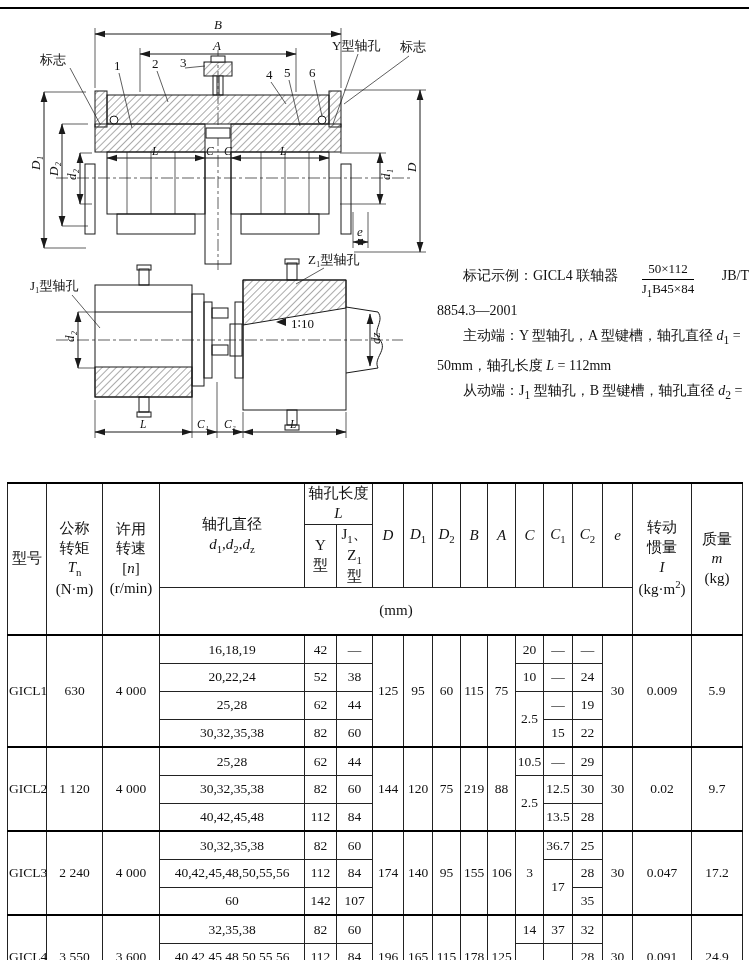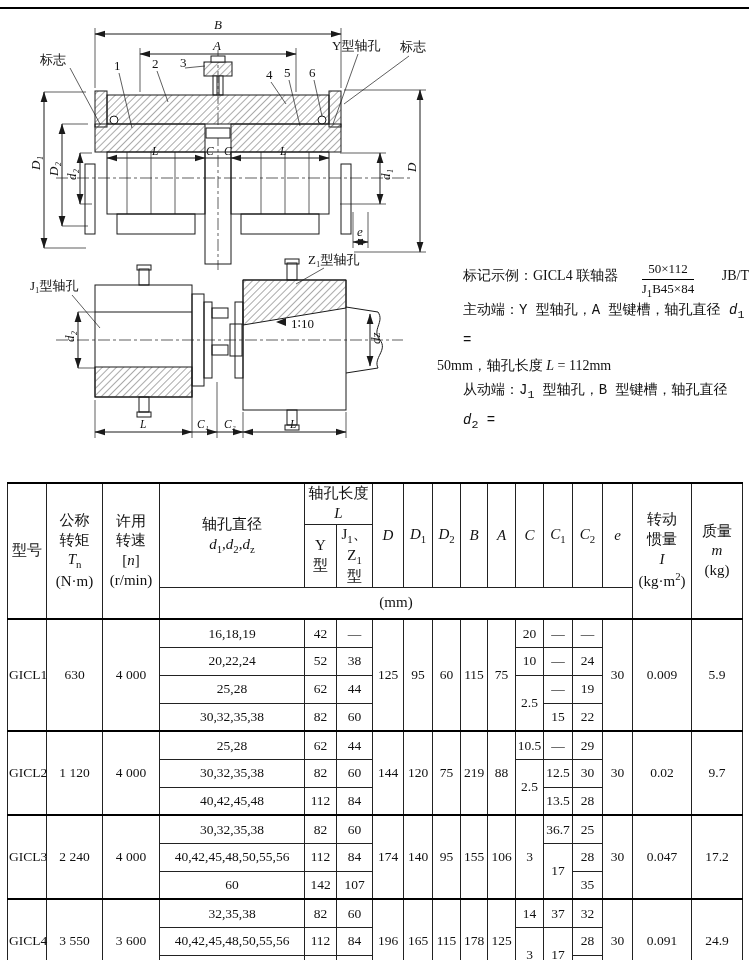--- a/index.html
+++ b/index.html
@@ -23,31 +23,31 @@
 
   .caption{position:absolute;left:55px;top:447px;width:350px;text-align:center;
            font-size:13.5px;letter-spacing:.5px;}
 
   
   .example{position:absolute;left:437px;top:252px;width:312px;font-size:14px;line-height:25px;}
   .ex-line1{display:flex;align-items:center;height:46px;padding-left:26px;justify-content:space-between;}
   .frac{display:inline-block;text-align:center;font-size:13px;line-height:1.3;margin:10px 9px 0 5px;vertical-align:middle;}
   .frac .num{display:block;border-bottom:1px solid #000;padding:0 3px 1px;}
   .frac .den{display:block;padding-top:1px;}
-  .indent{padding-left:26px;font-family:Liberation Mono, monospace;}
+  .indent{padding-left:26px;}
 
   
   .spec-table{position:absolute;left:7px;top:482px;width:736px;border-collapse:collapse;
               table-layout:fixed;border-top:2px solid #000;border-bottom:3px solid #000;}
   .spec-table th,.spec-table td{border:1px solid #222;text-align:center;vertical-align:middle;
               padding:0 1px;font-weight:normal;font-size:13px;}
   .spec-table thead th{font-size:15px;line-height:1.32;}
   .spec-table td{font-size:13.5px;}
   .spec-table sub,.spec-table sup{font-size:72%;}
-  tr.h1{height:30px;} tr.h2{height:34px;} tr.h3{height:32px;}
+  tr.h1{height:30px;} tr.h2{height:34px;} tr.h3{height:48px;}
   tbody tr{height:28px;}
   tr.gstart td{border-top:2px solid #000;}
 </style>
 </head>
 <body>
 
 <div class="page">
   <div class="top-rule"></div>
 
   <svg class="drawing-top" width="410" height="262" viewBox="0 0 410 262">
@@ -229,20 +229,21 @@
 
   <div class="example">
     <div class="ex-line1">
       <span>标记示例：GICL4 联轴器</span>
       <span class="frac">
         <span class="num">50×112</span>
         <span class="den">J<sub>1</sub>B45×84</span>
       </span>
       <span>JB/T</span>
     </div>
+    <div>8854.3—2001</div>
     <div class="indent">主动端：Y 型轴孔，A 型键槽，轴孔直径 <i>d</i><sub>1</sub> =</div>
     <div>50mm，轴孔长度 <i>L</i> = 112mm</div>
     <div class="indent">从动端：J<sub>1</sub> 型轴孔，B 型键槽，轴孔直径 <i>d</i><sub>2</sub> =</div>
   </div>
 
   <table class="spec-table">
     <colgroup>
       <col style="width:39px">
         <col style="width:56px">
         <col style="width:57px">

